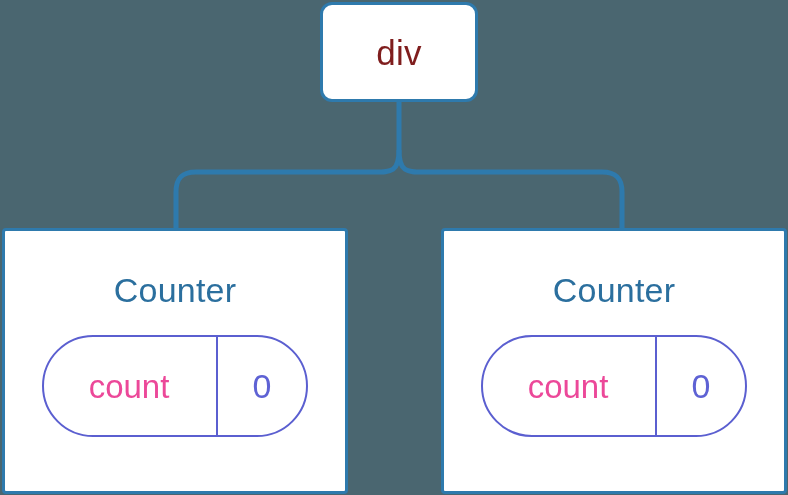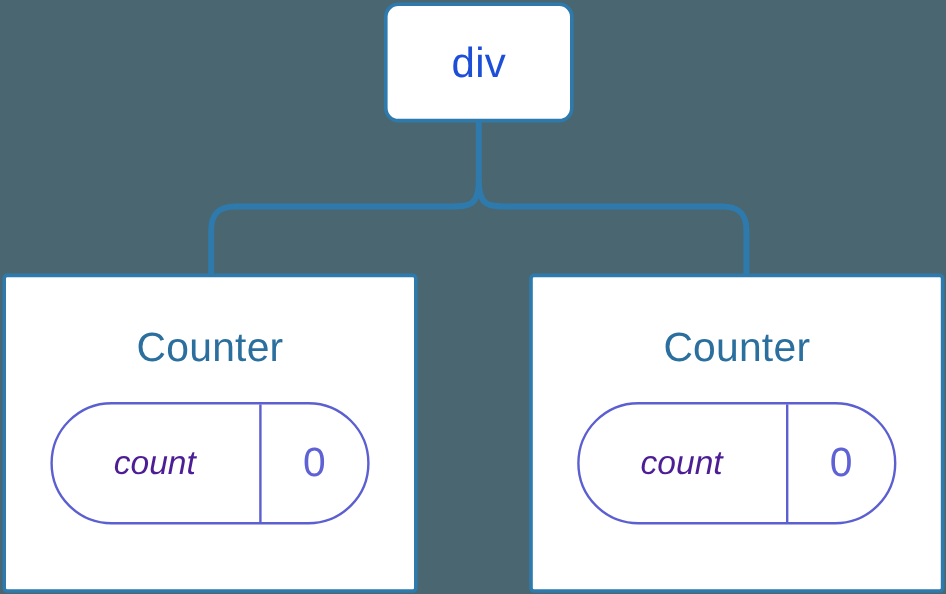--- a/index.html
+++ b/index.html
@@ -44,21 +44,21 @@
     left: 320px;
     top: 2px;
     width: 158px;
     height: 100px;
     border-radius: 12px;
     display: flex;
     align-items: center;
     justify-content: center;
   }
   .root-label {
-    color: #1d4ed8;
+    color: #7f1d1d;
     font-size: 35px;
     line-height: 1;
     letter-spacing: 0.2px;
   }
 
   
   .component-card {
     top: 228px;
     height: 266px;
     display: flex;
@@ -89,26 +89,25 @@
     box-sizing: border-box;
     display: flex;
     align-items: stretch;
     background: transparent;
   }
   .pill-key {
     flex: 0 0 172px;
     display: flex;
     align-items: center;
     justify-content: center;
-    color: #4c1d95;
-    font-size: 28px;
+    color: #ec4899;
+    font-size: 33px;
     line-height: 1;
     box-sizing: border-box;
     padding-right: 2px;
-    font-style: italic;
   }
   .pill-divider {
     width: 2px;
     background: #5b5fd0;
     flex: 0 0 2px;
   }
   .pill-value {
     flex: 1 1 auto;
     display: flex;
     align-items: center;

